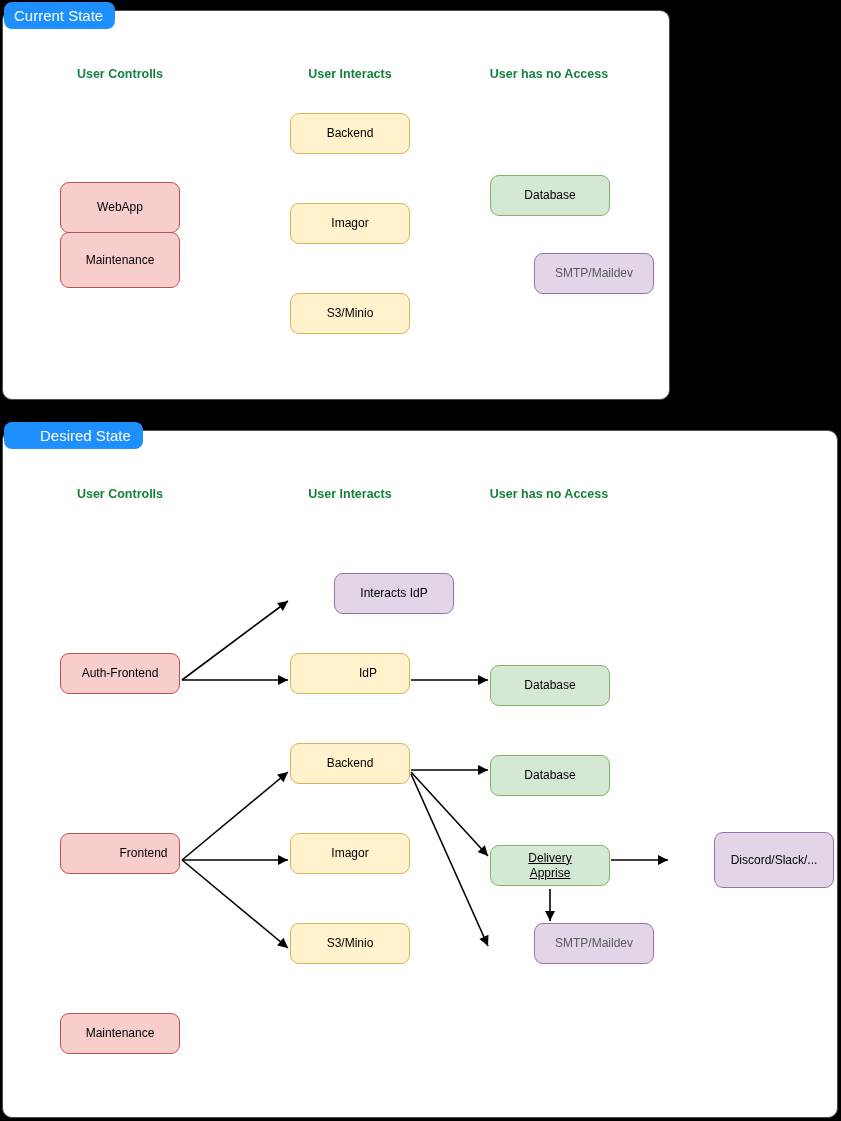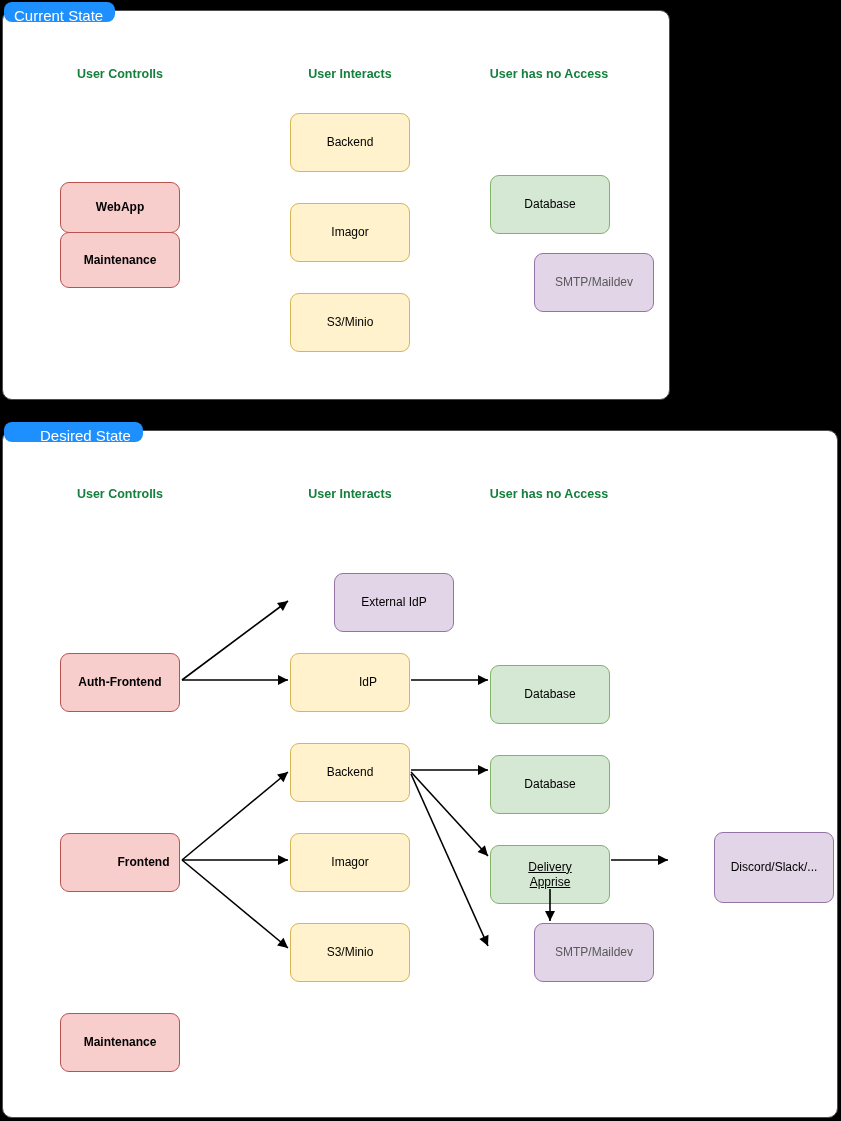--- a/index.html
+++ b/index.html
@@ -6,34 +6,34 @@
   body{
     width:841px;height:1121px;position:relative;background:#000;
     font-family:"Liberation Sans","DejaVu Sans",sans-serif;overflow:hidden;
   }
   .panel{
     position:absolute;background:#fff;border:1.5px solid #4d4d4d;
     border-radius:10px;box-sizing:border-box;
   }
   .badge{
     position:absolute;background:#1e8fff;color:#fff;border-radius:8px;
-    font-size:15px;line-height:27px;height:20px;padding:0 12px 0 10px;
+    font-size:15px;line-height:27px;height:27px;padding:0 12px 0 10px;
     box-sizing:border-box;z-index:5;
   }
   .col-header{
     position:absolute;width:180px;text-align:center;font-weight:bold;
     font-size:12.5px;color:#15803d;z-index:2;
   }
   .node{
-    position:absolute;width:120px;height:59px;border-radius:9px;
+    position:absolute;width:120px;height:41px;border-radius:9px;
     display:flex;align-items:center;justify-content:center;text-align:center;
     font-size:12px;color:#000;box-sizing:border-box;border:1.5px solid #000;
     z-index:3;line-height:1.25;
   }
-  .node.red{background:#f8cecc;border-color:#b85450;font-weight:bold;}
+  .node.red{background:#f8cecc;border-color:#b85450;}
   .node.yellow{background:#fff2cc;border-color:#d6b656;}
   .node.green{background:#d5e8d4;border-color:#82b366;margin-top:12px;}
   .node.purple{background:#e1d5e7;border-color:#9673a6;margin-left:44px;}
   .node.muted{color:#595959;}
   .node .lbl{display:inline-block;max-width:100px;}
   .node.narrow .lbl{max-width:62px;}
   svg.edges{position:absolute;left:0;top:0;z-index:4;pointer-events:none;}
 </style>
 </head>
 <body>
@@ -70,21 +70,21 @@
   </div>
 
 <div class="panel" style="left:2px;top:430px;width:836px;height:688px;"></div>
 <div class="badge" style="left:4px;top:422px;padding-left:36px;">Desired State</div>
 
 <div class="col-header" style="left:30px;top:487px;">User Controlls</div>
 <div class="col-header" style="left:260px;top:487px;">User Interacts</div>
 <div class="col-header" style="left:459px;top:487px;">User has no Access</div>
 
 <div class="node purple" style="left:290px;top:573px;">
-    <span class="lbl">External IdP</span>
+    <span class="lbl">Interacts IdP</span>
   </div>
 
 <div class="node red" style="left:60px;top:653px;">
     <span class="lbl">Auth-Frontend</span>
   </div>
 <div class="node yellow" style="left:290px;top:653px;padding-left:36px;">
     <span class="lbl">IdP</span>
   </div>
 <div class="node green" style="left:490px;top:653px;">
     <span class="lbl">Database</span>
@@ -99,21 +99,21 @@
 
 <div class="node red" style="left:60px;top:833px;padding-left:47px;">
     <span class="lbl">Frontend</span>
   </div>
 <div class="node yellow" style="left:290px;top:833px;">
     <span class="lbl">Imagor</span>
   </div>
 <div class="node green narrow" style="left:490px;top:833px;text-decoration:underline;">
     <span class="lbl">Delivery Apprise</span>
   </div>
-<div class="node purple" style="left:670px;top:832px;height:71px;">
+<div class="node purple" style="left:670px;top:832px;height:56px;">
     <span class="lbl">Discord/Slack/...</span>
   </div>
 
 <div class="node yellow" style="left:290px;top:923px;">
     <span class="lbl">S3/Minio</span>
   </div>
 <div class="node purple muted" style="left:490px;top:923px;">
     <span class="lbl">SMTP/Maildev</span>
   </div>
 

